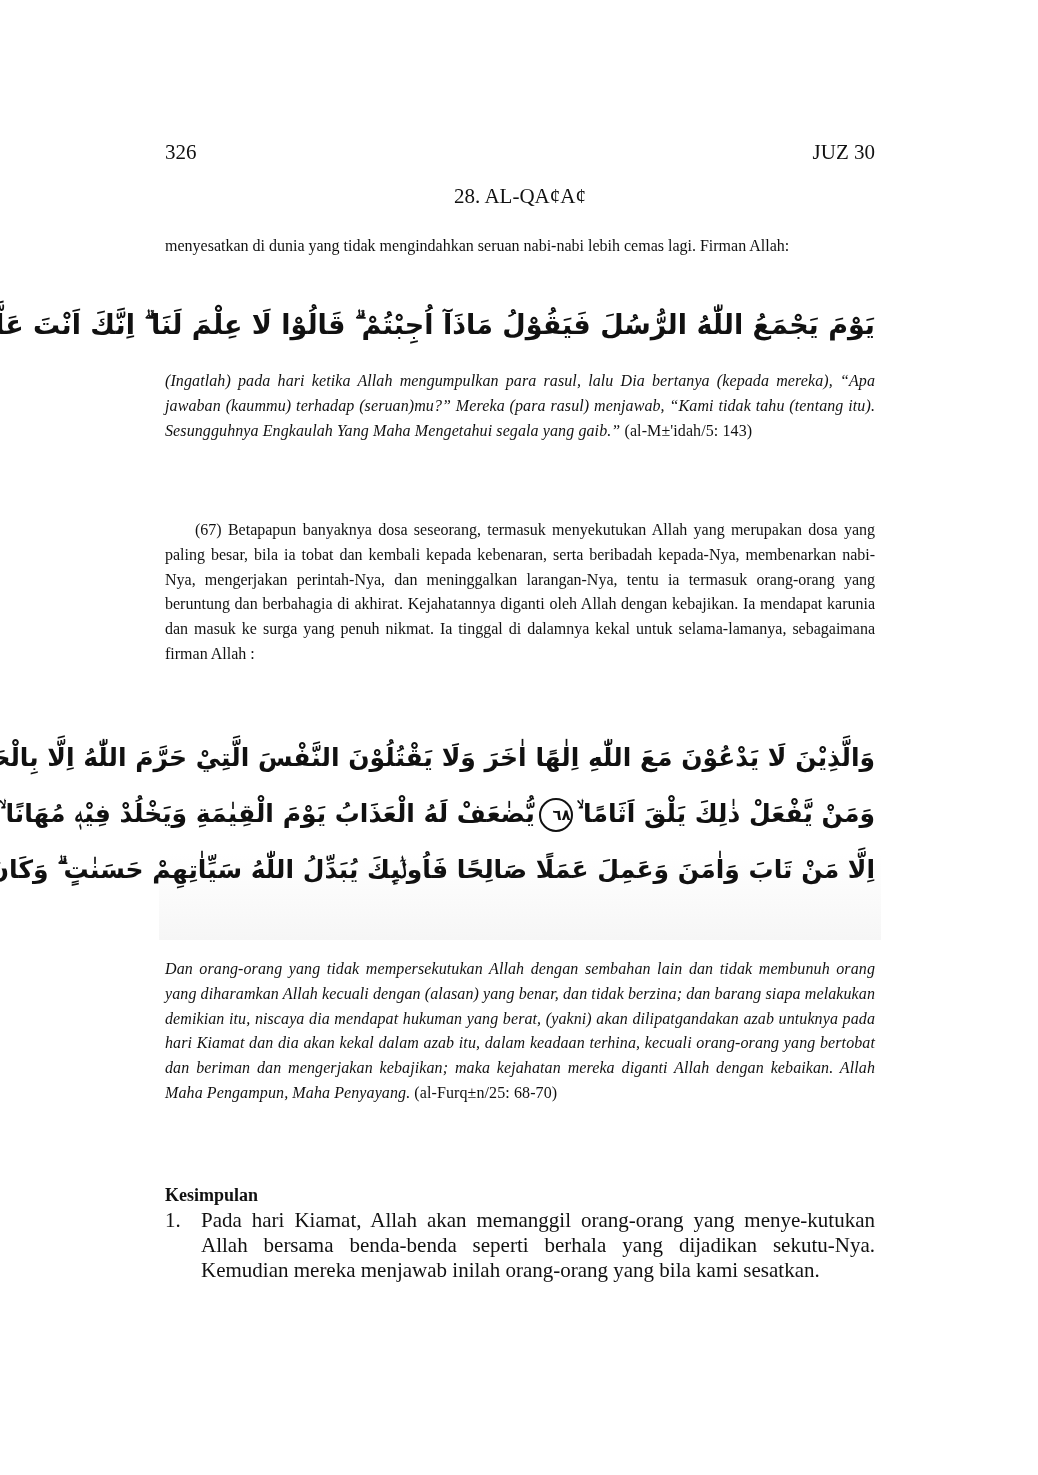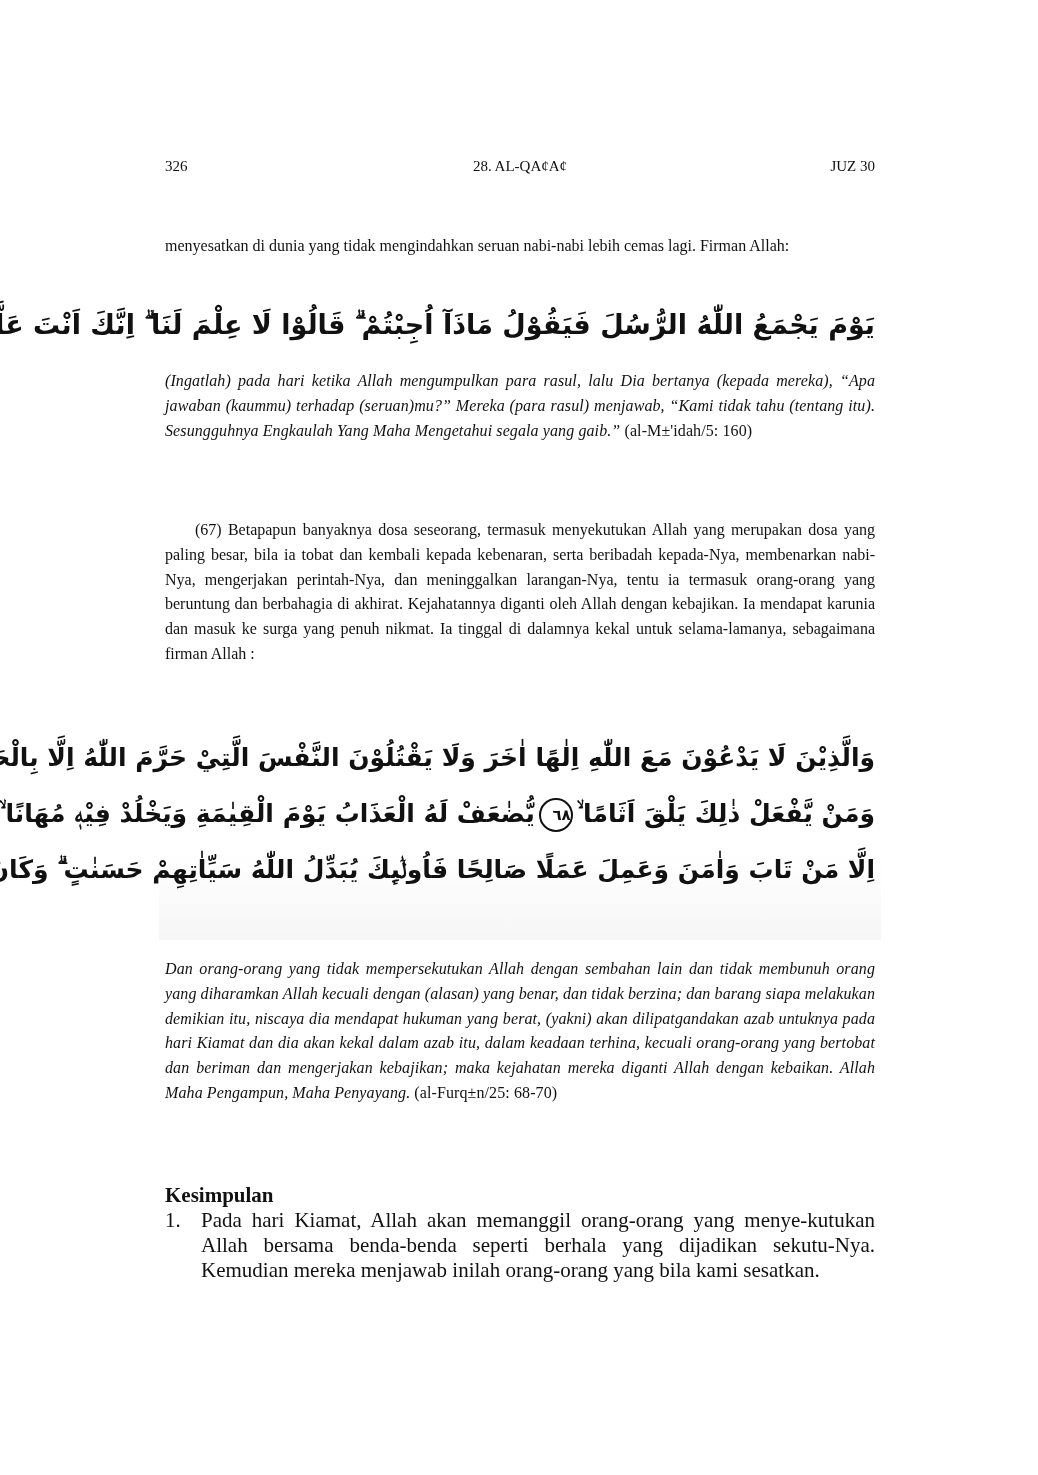--- a/index.html
+++ b/index.html
@@ -3,25 +3,25 @@
 <meta charset="utf-8">
 <style>
   html, body { margin: 0; padding: 0; background: #ffffff; }
   body {
     width: 1038px; height: 1475px; position: relative; overflow: hidden;
     font-family: "Liberation Serif", "DejaVu Serif", serif;
     color: #111111;
   }
   .page { position: absolute; left: 165px; top: 0; width: 710px; }
   .header {
-    position: absolute; top: 151px; left: 0; width: 710px; height: 30px;
-    font-size: 15px; line-height: 30px;
+    position: absolute; top: 137px; left: 0; width: 710px; height: 30px;
+    font-size: 21px; line-height: 30px;
   }
   .header .pg { position: absolute; left: 0; }
-  .header .title { position: absolute; left: 0; width: 710px; text-align: center; }
+  .header .title { position: absolute; left: 0; width: 710px; text-align: center; margin-top: 44px; }
   .header .juz { position: absolute; right: 0; }
   .para {
     position: absolute; left: 0; width: 710px;
     font-size: 16px; line-height: 24.8px; text-align: justify;
     margin: 0;
   }
   .para.italic { font-style: italic; letter-spacing: 0.1px; }
   .para .up { font-style: normal; }
   .arabic {
     position: absolute; left: 0; width: 710px; direction: rtl; text-align: center;
@@ -34,21 +34,21 @@
   }
   .ar2 { top: 730px; font-size: 25px; line-height: 56px; text-align: justify; text-align-last: right; }
   .ar2 .line { display: block; white-space: nowrap; text-align: justify; text-align-last: justify; }
   .ar2 .line.last { text-align-last: right; }
   .ayah-mark {
     display: inline-block; width: 30px; height: 30px; border: 2.5px solid #111; border-radius: 50%;
     font-size: 15px; line-height: 30px; text-align: left; vertical-align: middle; margin: 0 4px;
     font-weight: bold; direction: rtl;
   }
   .heading {
-    position: absolute; left: 0; top: 1183px; font-size: 21px; font-weight: bold; line-height: 24px;
+    position: absolute; left: 0; top: 1183px; font-size: 18px; font-weight: bold; line-height: 24px;
   }
   .list {
     position: absolute; left: 0; top: 1208px; width: 710px; margin: 0; padding: 0; list-style: none;
   }
   .list li { position: relative; padding-left: 36px; font-size: 21px; line-height: 24.8px; text-align: justify; }
   .list li .num { position: absolute; left: 0; top: 0; }
 </style>
 </head>
 <body>
 
@@ -57,21 +57,21 @@
   <div class="header">
     <span class="pg">326</span>
     <span class="title">28. AL-QA¢A¢</span>
     <span class="juz">JUZ 30</span>
   </div>
 
   <p class="para" style="top:234px;">menyesatkan di dunia yang tidak mengindahkan seruan nabi-nabi lebih cemas lagi. Firman Allah:</p>
 
   <div class="arabic ar1">يَوْمَ يَجْمَعُ اللّٰهُ الرُّسُلَ فَيَقُوْلُ مَاذَآ اُجِبْتُمْ ۗ قَالُوْا لَا عِلْمَ لَنَا ۗ اِنَّكَ اَنْتَ عَلَّامُ الْغُيُوْبِ</div>
 
-  <p class="para italic" style="top:369px;"><span>(Ingatlah) pada hari ketika Allah mengumpulkan para rasul, lalu Dia bertanya (kepada mereka), “Apa jawaban (kaummu) terhadap (seruan)mu?” Mereka (para rasul) menjawab, “Kami tidak tahu (tentang itu). Sesungguhnya Engkaulah Yang Maha Mengetahui segala yang gaib.”</span><span class="up"> (al-M±'idah/5: 160)</span></p>
+  <p class="para italic" style="top:369px;"><span>(Ingatlah) pada hari ketika Allah mengumpulkan para rasul, lalu Dia bertanya (kepada mereka), “Apa jawaban (kaummu) terhadap (seruan)mu?” Mereka (para rasul) menjawab, “Kami tidak tahu (tentang itu). Sesungguhnya Engkaulah Yang Maha Mengetahui segala yang gaib.”</span><span class="up"> (al-M±'idah/5: 143)</span></p>
 
   <p class="para" style="top:518px; text-indent:30px;">(67) Betapapun banyaknya dosa seseorang, termasuk menyekutukan Allah yang merupakan dosa yang paling besar, bila ia tobat dan kembali kepada kebenaran, serta beribadah kepada-Nya, membenarkan nabi-Nya, mengerjakan perintah-Nya, dan meninggalkan larangan-Nya, tentu ia termasuk orang-orang yang beruntung dan berbahagia di akhirat. Kejahatannya diganti oleh Allah dengan kebajikan. Ia mendapat karunia dan masuk ke surga yang penuh nikmat. Ia tinggal di dalamnya kekal untuk selama-lamanya, sebagaimana firman Allah :</p>
 
   <div class="ar-block"></div>
   <div class="arabic ar2">
     <span class="line">وَالَّذِيْنَ لَا يَدْعُوْنَ مَعَ اللّٰهِ اِلٰهًا اٰخَرَ وَلَا يَقْتُلُوْنَ النَّفْسَ الَّتِيْ حَرَّمَ اللّٰهُ اِلَّا بِالْحَقِّ وَلَا يَزْنُوْنَ ۚ</span>
     <span class="line"><span>وَمَنْ يَّفْعَلْ ذٰلِكَ يَلْقَ اَثَامًا ۙ</span><span class="ayah-mark">٦٨</span><span>يُّضٰعَفْ لَهُ الْعَذَابُ يَوْمَ الْقِيٰمَةِ وَيَخْلُدْ فِيْهٖ مُهَانًا ۙ</span></span>
     <span class="line">اِلَّا مَنْ تَابَ وَاٰمَنَ وَعَمِلَ عَمَلًا صَالِحًا فَاُولٰۤىِٕكَ يُبَدِّلُ اللّٰهُ سَيِّاٰتِهِمْ حَسَنٰتٍ ۗ وَكَانَ</span>
   </div>
 

